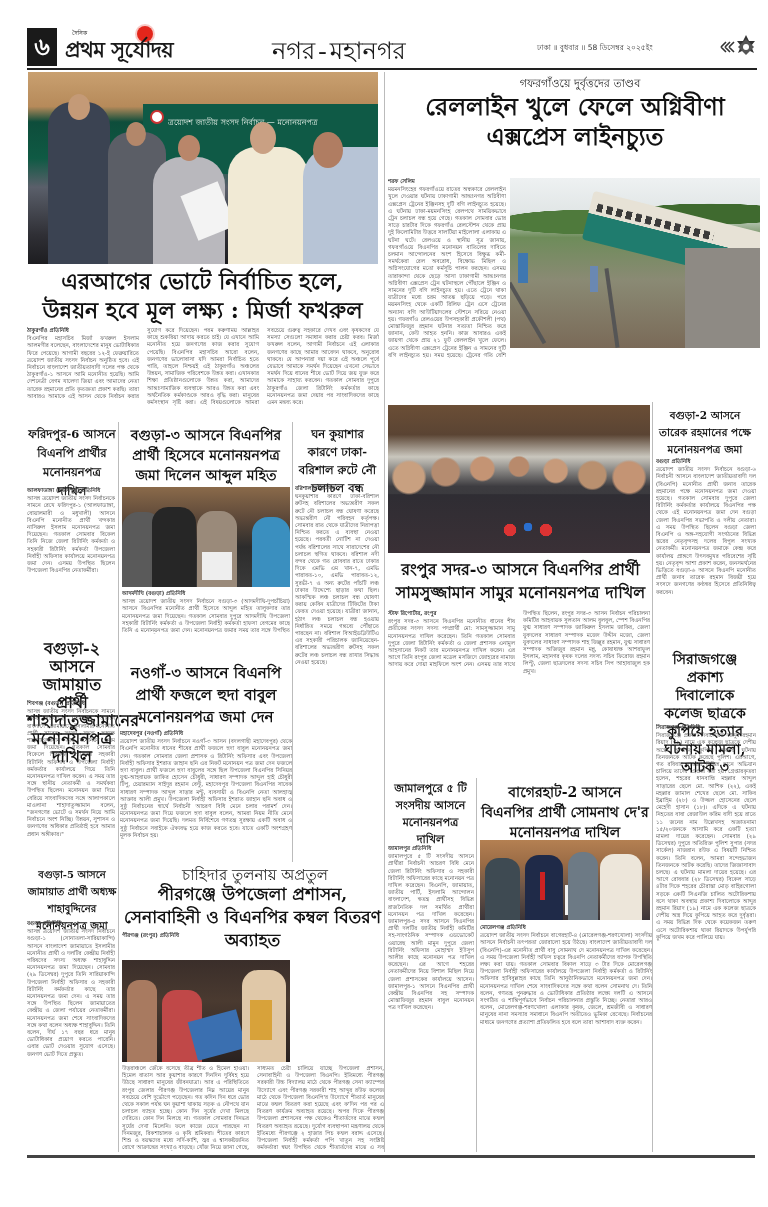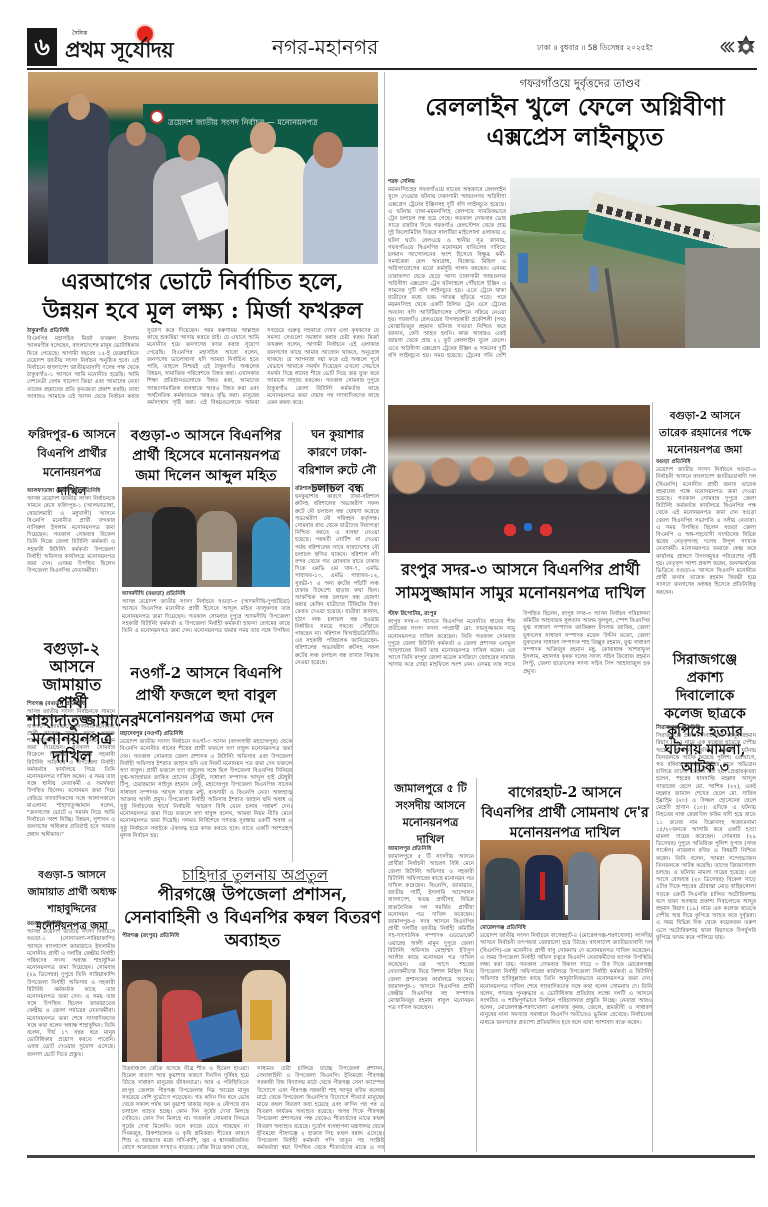--- a/index.html
+++ b/index.html
@@ -8,21 +8,21 @@
 
   .page { position: absolute; left: 0; top: 0; width: 768px; height: 1207px; }
 
   
   .masthead { position: absolute; left: 27px; top: 28px; width: 730px; height: 40px; }
   .page-no { position: absolute; left: 0; top: 0; width: 30px; height: 38px; background: #1a1a1a; color: #fff; font-size: 24px; font-weight: bold; text-align: center; line-height: 38px; }
   .logo { position: absolute; left: 38px; top: 0; height: 34px; width: 170px; text-align: center; }
   .logo-small { position: absolute; left: 7px; top: 0; font-size: 6px; color: #222; }
   .logo-main { position: absolute; left: 0; top: 6px; font-size: 21px; font-weight: bold; color: #1a1a1a; font-family: "DejaVu Serif", serif; letter-spacing: -0.5px; white-space: nowrap; }
   .logo-sun { position: absolute; left: 72px; top: -2px; width: 16px; height: 16px; border-radius: 50%; background: #e3261b; box-shadow: 0 0 0 2px rgba(227,38,27,0.25); }
-  .section-title { position: absolute; left: 245px; top: 4px; font-size: 20px; color: #1a1a1a; font-family: Liberation Serif, serif; white-space: nowrap; }
+  .section-title { position: absolute; left: 245px; top: 4px; font-size: 24px; color: #1a1a1a; font-family: Liberation Mono, monospace; white-space: nowrap; }
   .dateline { position: absolute; left: 510px; top: 14px; font-size: 7.5px; color: #333; white-space: nowrap; }
   .ornament { position: absolute; left: 690px; top: 4px; width: 40px; height: 30px; }
   .rule-top { position: absolute; left: 27px; top: 68px; width: 730px; height: 2px; background: #222; }
   .rule-bottom { position: absolute; left: 27px; top: 1155px; width: 728px; height: 3px; background: #444; }
 
   
   .art { position: absolute; }
   .photo { position: absolute; overflow: hidden; }
   .head { position: absolute; text-align: center; color: #111; font-family: "DejaVu Serif", serif; line-height: 1.25; }
   .kicker { position: absolute; text-align: center; color: #222; font-family: "DejaVu Serif", serif; }
@@ -131,37 +131,37 @@
 
   <article class="art">
     <h2 class="head" style="left:27px;top:640px;width:90px;font-size:16px;line-height:18px;">বগুড়া-২ আসনে জামায়াত প্রার্থী শাহাদাতুজ্জামানের মনোনয়নপত্র দাখিল</h2>
     <div class="body" style="left:27px;top:700px;width:88px;height:160px;">
       <span class="byline">শিবগঞ্জ (বগুড়া) প্রতিনিধি</span>
       <span>আসন্ন জাতীয় সংসদ নির্বাচনকে সামনে রেখে বগুড়া-২ (শিবগঞ্জ) আসনে বাংলাদেশ জামায়াতে ইসলামীর মনোনীত প্রার্থী সাবেক সংসদ সদস্য অধ্যক্ষ শাহাদাতুজ্জামান তার মনোনয়ন ফরম জমা দিয়েছেন। গতকাল সোমবার বিকেলে শিবগঞ্জ উপজেলা সহকারী রিটার্নিং অফিসার ও উপজেলা নির্বাহী কর্মকর্তার কার্যালয়ে গিয়ে তিনি মনোনয়নপত্র দাখিল করেন। এ সময় তার সঙ্গে স্থানীয় নেতাকর্মী ও সমর্থকরা উপস্থিত ছিলেন। মনোনয়ন জমা দিয়ে বেরিয়ে সাংবাদিকদের সঙ্গে আলাপকালে মাওলানা শাহাদাতুজ্জামান বলেন, "জনগণের ভোটে ও সমর্থন নিয়ে আমি নির্বাচনে অংশ নিচ্ছি। উন্নয়ন, সুশাসন ও জনগণের অধিকার প্রতিষ্ঠাই হবে আমার প্রধান অঙ্গীকার।"</span>
     </div>
   </article>
 
   <article class="art">
-    <h2 class="head" style="left:120px;top:662px;width:172px;font-size:15px;line-height:22px;">নওগাঁ-2 আসনে বিএনপি প্রার্থী ফজলে হুদা বাবুল মনোনয়নপত্র জমা দেন</h2>
+    <h2 class="head" style="left:120px;top:662px;width:172px;font-size:15px;line-height:22px;">নওগাঁ-৩ আসনে বিএনপি প্রার্থী ফজলে হুদা বাবুল মনোনয়নপত্র জমা দেন</h2>
     <div class="body" style="left:120px;top:730px;width:172px;height:128px;">
       <span class="byline">মহাদেবপুর (নওগাঁ) প্রতিনিধি</span>
       <span>ত্রয়োদশ জাতীয় সংসদ নির্বাচনে নওগাঁ-৩ আসন (বদলগাছী মহাদেবপুর) থেকে বিএনপি মনোনীত ধানের শীষের প্রার্থী ফজলে হুদা বাবুল মনোনয়নপত্র জমা দেন। গতকাল সোমবার জেলা প্রশাসক ও রিটার্নিং অফিসার এবং উপজেলা নির্বাহী অফিসার ইশরাত জাহান ছনি এর নিকট মনোনয়ন পত্র জমা দেন ফজলে হুদা বাবুল। প্রার্থী ফজলে হুদা বাবুলের সঙ্গে ছিল উপজেলা বিএনপির সিনিয়র যুগ্ম-আহবায়ক জাকির হোসেন চৌধুরী, সাধারণ সম্পাদক আব্দুল হাই চৌধুরী টিপু, চেয়ারম্যান সাইদুর রহমান বেল্টু, মহাদেবপুর উপজেলা বিএনপির সাবেক সাধারণ সম্পাদক আব্দুল সাত্তার মন্টু, ব্যবসায়ী ও বিএনপি নেতা আলহাজ্ব আক্তার আলী প্রমুখ। উপজেলা নির্বাহী অফিসার ইশরাত জাহান ছনি অবাধ ও সুষ্ঠু নির্বাচনের স্বার্থে নির্বাচনী আচরণ বিধি মেনে চলার পরামর্শ দেন। মনোনয়নপত্র জমা দিয়ে ফজলে হুদা বাবুল বলেন, আমরা নিয়ম নীতি মেনে মনোনয়নপত্র জমা দিয়েছি। দলমত নির্বিশেষে গণতন্ত্র সুরক্ষায় একটি অবাধ ও সুষ্ঠু নির্বাচনে সবাইকে ঐক্যবদ্ধ হয়ে কাজ করতে হবে। যাতে একটি অংশগ্রহণ মূলক নির্বাচন হয়।</span>
     </div>
   </article>
 
   <article class="art">
     <h2 class="head" style="left:27px;top:866px;width:90px;font-size:10px;line-height:17px;">বগুড়া-5 আসনে জামায়াত প্রার্থী অধ্যক্ষ শাহাবুদ্দিনের মনোনয়নপত্র জমা</h2>
     <div class="body" style="left:27px;top:920px;width:88px;height:230px;">
       <span class="byline">বগুড়া প্রতিনিধি</span>
       <span>আসন্ন ত্রয়োদশ জাতীয় সংসদ নির্বাচনে বগুড়া-১ (সোনাতলা-সারিয়াকান্দি) আসনে বাংলাদেশ জামায়াতে ইসলামীর মনোনীত প্রার্থী ও দলটির কেন্দ্রীয় নির্বাহী পরিষদের সদস্য অধ্যক্ষ শাহাবুদ্দিন মনোনয়নপত্র জমা দিয়েছেন। সোমবার (২৯ ডিসেম্বর) দুপুরে তিনি সারিয়াকান্দি উপজেলা নির্বাহী অফিসার ও সহকারী রিটার্নিং কর্মকর্তার কাছে তার মনোনয়নপত্র জমা দেন। এ সময় তার সঙ্গে উপস্থিত ছিলেন জামায়াতের কেন্দ্রীয় ও জেলা পর্যায়ের নেতাকর্মীরা। মনোনয়নপত্র জমা শেষে সাংবাদিকদের সঙ্গে কথা বলেন অধ্যক্ষ শাহাবুদ্দিন। তিনি বলেন, দীর্ঘ ১৭ বছর ধরে মানুষ ভোটাধিকার প্রয়োগ করতে পারেনি। এবার ভোট দেওয়ার সুযোগ এসেছে। জনগণ ভোট দিতে প্রস্তুত।</span>
     </div>
   </article>
 
   <article class="art">
-    <div class="kicker" style="left:125px;top:863px;width:260px;font-size:15px;text-decoration:underline;">চাহিদার তুলনায় অপ্রতুল</div>
+    <div class="kicker" style="left:125px;top:863px;width:260px;font-size:15px;">চাহিদার তুলনায় অপ্রতুল</div>
     <h2 class="head" style="left:120px;top:883px;width:265px;font-size:17px;line-height:23px;">পীরগঞ্জে উপজেলা প্রশাসন, সেনাবাহিনী ও বিএনপির কম্বল বিতরণ অব্যাহত</h2>
     <div class="body" style="left:122px;top:932px;width:130px;height:30px;">
       <span class="byline">পীরগঞ্জ (রংপুর) প্রতিনিধি</span>
     </div>
     <div class="photo" style="left:122px;top:960px;width:168px;height:102px;background:linear-gradient(180deg,#3a2e2a 0,#4a3a30 40%,#2a2220 100%);">
       <div style="position:absolute;left:5px;top:20px;width:30px;height:82px;background:#a87a60;border-radius:12px 12px 0 0;"></div>
       <div style="position:absolute;left:40px;top:30px;width:40px;height:72px;background:#c04848;border-radius:14px 14px 0 0;"></div>
       <div style="position:absolute;left:70px;top:55px;width:50px;height:40px;background:#3a6fb0;transform:rotate(-15deg);"></div>
       <div style="position:absolute;left:120px;top:10px;width:44px;height:92px;background:#e0c8a8;border-radius:16px 16px 0 0;"></div>
       <div style="position:absolute;left:128px;top:40px;width:22px;height:40px;background:#d8a23a;"></div>

